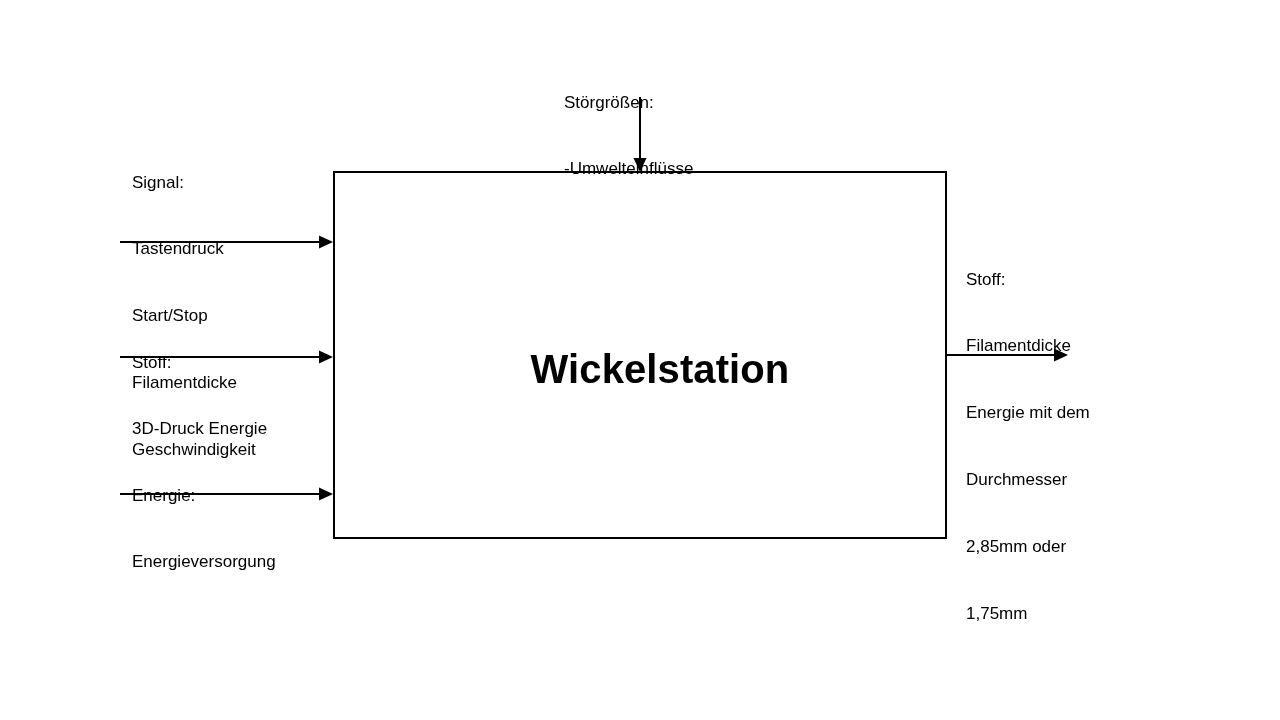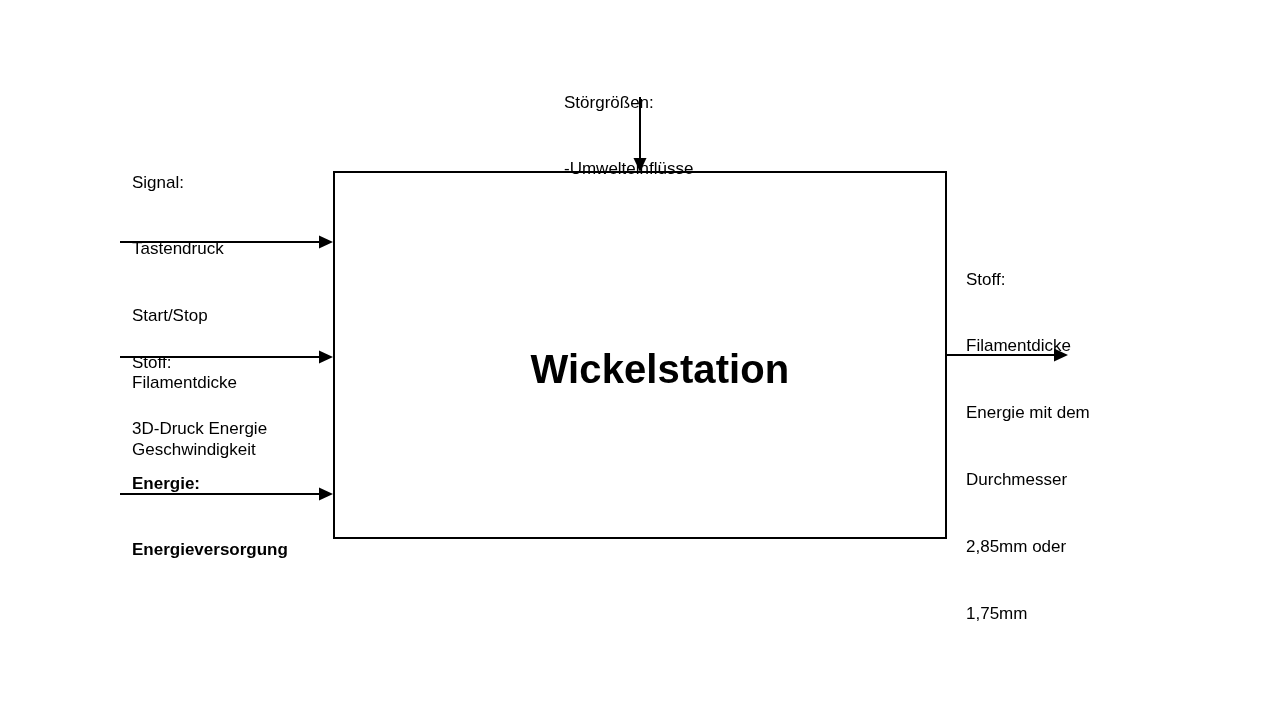--- a/index.html
+++ b/index.html
@@ -55,21 +55,21 @@
     white-space: pre;
   }
   .label-block .label-line {
     display: block;
     white-space: pre;
   }
 
   #label-stoergroessen { left: 564px; top: 47px; }
   #label-signal        { left: 132px; top: 127px; }
   #label-stoff-in      { left: 132px; top: 307px; }
-  #label-energie       { left: 132px; top: 428px; font-weight: bold; }
+  #label-energie       { left: 132px; top: 440px; }
   #label-stoff-out     { left: 966px; top: 224px; }
 
   
   #arrow-layer {
     position: absolute;
     left: 0;
     top: 0;
     width: 1280px;
     height: 720px;
     pointer-events: none;

